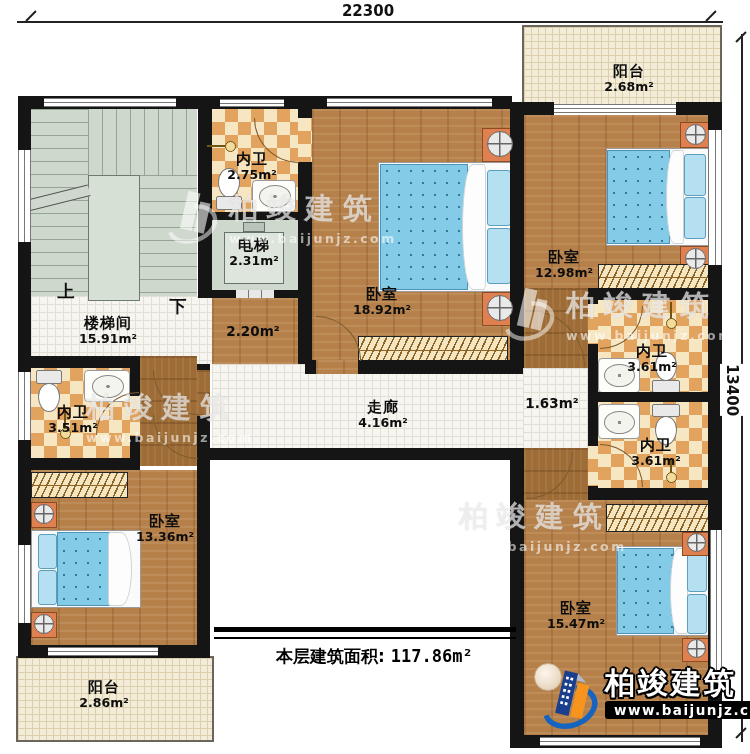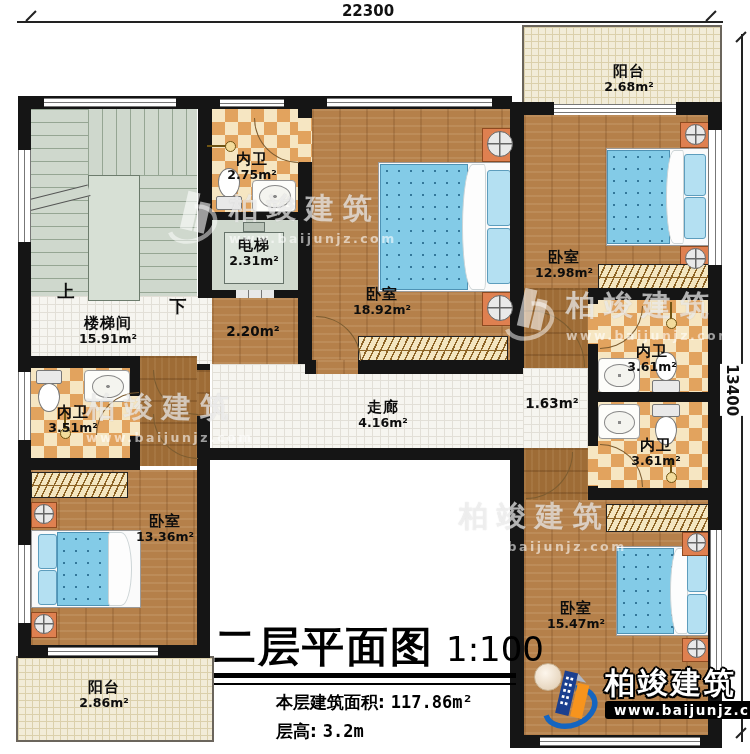--- a/index.html
+++ b/index.html
@@ -347,33 +347,25 @@
         <rect x="36" y="15" width="12" height="35" fill="rgba(255,255,255,0.58)"></rect>
       </g>
     </svg>
     <div class="wm-text">
       <div class="wm-brand">柏竣建筑</div>
       <div class="wm-url">www.baijunjz.com</div>
     </div>
   </div>
 
   <div class="titleblk">
-    <div class="t-row">
-      <div class="t-main">二层平面图</div>
-      <div class="t-scale">1:100</div>
-    </div>
     <div class="t-line1"></div>
     <div class="t-line2"></div>
     <div class="t-sub">
       <span>本层建筑面积:</span>
       <span class="val">117.86m²</span>
-    </div>
-    <div class="t-sub">
-      <span>层高:</span>
-      <span class="val">3.2m</span>
     </div>
   </div>
 
   <div class="logo">
     <svg width="58" height="66" viewBox="0 0 64 70">
       <ellipse cx="30" cy="44" rx="28" ry="20" fill="none" stroke="#1565c0" stroke-width="6" stroke-dasharray="76 50" transform="rotate(-20 30 44)"></ellipse>
       <g transform="rotate(13 32 32)">
         <rect x="18" y="6" width="15" height="48" fill="#1b3f8f"></rect>
         <rect x="35" y="16" width="13" height="38" fill="#f7941d"></rect>
         <g fill="#ffffff">

